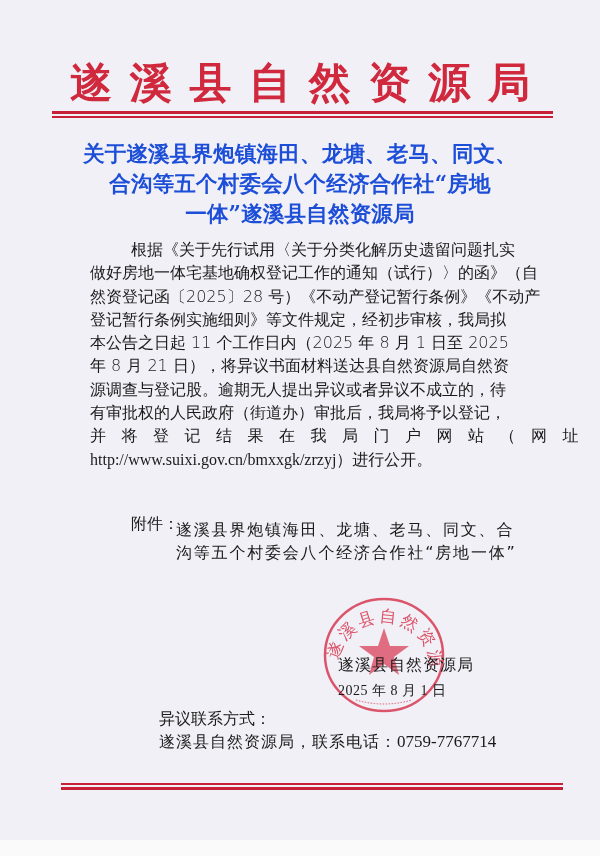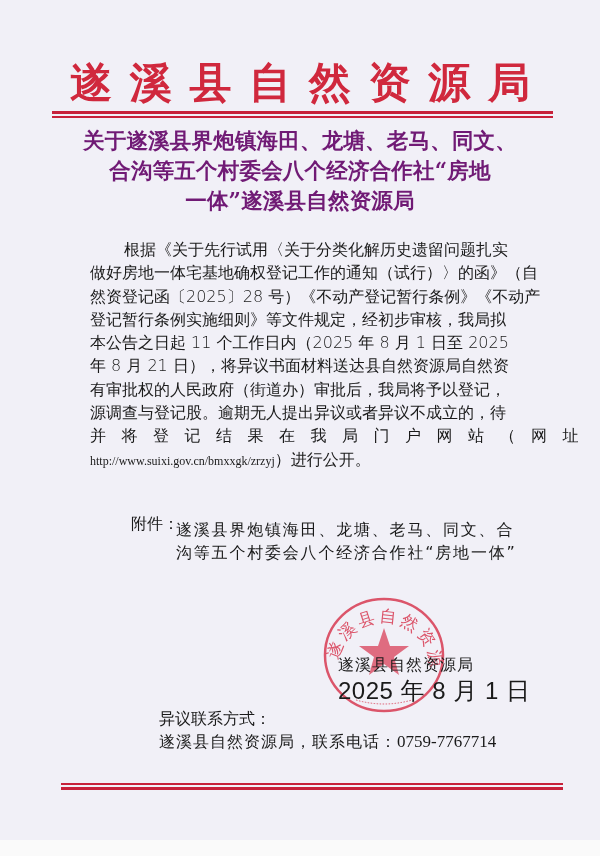--- a/index.html
+++ b/index.html
@@ -23,60 +23,60 @@
     font-size: 42px; line-height: 50px;
   }
   .header-title span { display: inline-block; }
   .rule { position: absolute; left: 52px; width: 501px; background: #c7213a; }
   .rule.top-thick { top: 111px; height: 3px; }
   .rule.top-thin { top: 116px; height: 1.5px; }
   .rule.bot-thin { top: 783px; height: 2px; left: 61px; width: 502px; }
   .rule.bot-thick { top: 787px; height: 3px; left: 61px; width: 502px; }
 
   .doc-title {
-    position: absolute; left: 70px; top: 126px; width: 460px;
+    position: absolute; left: 70px; top: 139px; width: 460px;
     text-align: center;
     font-weight: bold;
     font-size: 21.5px; line-height: 30px;
     letter-spacing: 0.2px;
-    color: #701a75;
+    color: #1d4ed8;
   }
   .doc-title div { white-space: nowrap; }
 
   .body-text {
     position: absolute; left: 90px; top: 238px; width: 432px;
     font-size: 16px; line-height: 23.3px;
     color: #1a1a1a;
     font-family: "DejaVu Sans", sans-serif;
     font-weight: 300;
   }
   .body-text .line { white-space: nowrap; height: 23.3px; overflow: visible; }
-  .body-text .line.indent { padding-left: 34px; }
-  .url { font-family: "Liberation Serif", serif; font-size: 12px; }
+  .body-text .line.indent { padding-left: 34px; text-align: center; }
+  .url { font-family: "Liberation Serif", serif; font-size: 16px; }
 
   .attachment {
     position: absolute; left: 131px; top: 512px; width: 400px;
     font-size: 16px; line-height: 23.3px;
     font-family: "DejaVu Sans", sans-serif;
   }
   .attachment .label { position: absolute; left: 0; top: 0; }
   .attachment .content { position: absolute; left: 45px; top: 6px; width: 355px; }
   .attachment .content div { white-space: nowrap; letter-spacing: 1.8px; }
 
   .stamp {
     position: absolute; left: 322px; top: 596px; width: 124px; height: 118px;
     opacity: 0.85;
   }
   .signature {
     position: absolute; left: 338px; top: 652px;
     font-size: 16px; line-height: 26px;
     font-family: "DejaVu Sans", sans-serif;
     white-space: nowrap;
   }
-  .signature .date { font-family: Liberation Sans, sans-serif; font-size: 24px; letter-spacing: 0.5px; }
+  .signature .date { font-family: Liberation Serif, serif; font-size: 14px; letter-spacing: 0.5px; }
 
   .contact {
     position: absolute; left: 136px; top: 707px;
     font-size: 16px; line-height: 23px;
     font-family: "DejaVu Sans", sans-serif;
     white-space: nowrap;
     margin-left: 23px;
   }
   .contact .phone { font-family: "Liberation Serif", serif; font-size: 17px; }
 </style>
@@ -105,22 +105,22 @@
   <div>一体”遂溪县自然资源局</div>
 </div>
 
 <div class="body-text">
   <div class="line indent">根据《关于先行试用〈关于分类化解历史遗留问题扎实</div>
   <div class="line">做好房地一体宅基地确权登记工作的通知（试行）〉的函》（自</div>
   <div class="line">然资登记函〔2025〕28 号）《不动产登记暂行条例》《不动产</div>
   <div class="line">登记暂行条例实施细则》等文件规定，经初步审核，我局拟</div>
   <div class="line">本公告之日起 11 个工作日内（2025 年 8 月 1 日至 2025</div>
   <div class="line">年 8 月 21 日），将异议书面材料送达县自然资源局自然资</div>
+  <div class="line">源调查与登记股。逾期无人提出异议或者异议不成立的，待</div>
   <div class="line">有审批权的人民政府（街道办）审批后，我局将予以登记，</div>
-  <div class="line">源调查与登记股。逾期无人提出异议或者异议不成立的，待</div>
   <div class="line" style="letter-spacing: 15.5px;">并将登记结果在我局门户网站（网址：</div>
   <div class="line">
     <span class="url">http://www.suixi.gov.cn/bmxxgk/zrzyj</span><span>）进行公开。</span>
   </div>
 </div>
 
 <div class="attachment">
   <span class="label">附件：</span>
   <div class="content">
     <div>遂溪县界炮镇海田、龙塘、老马、同文、合</div>

